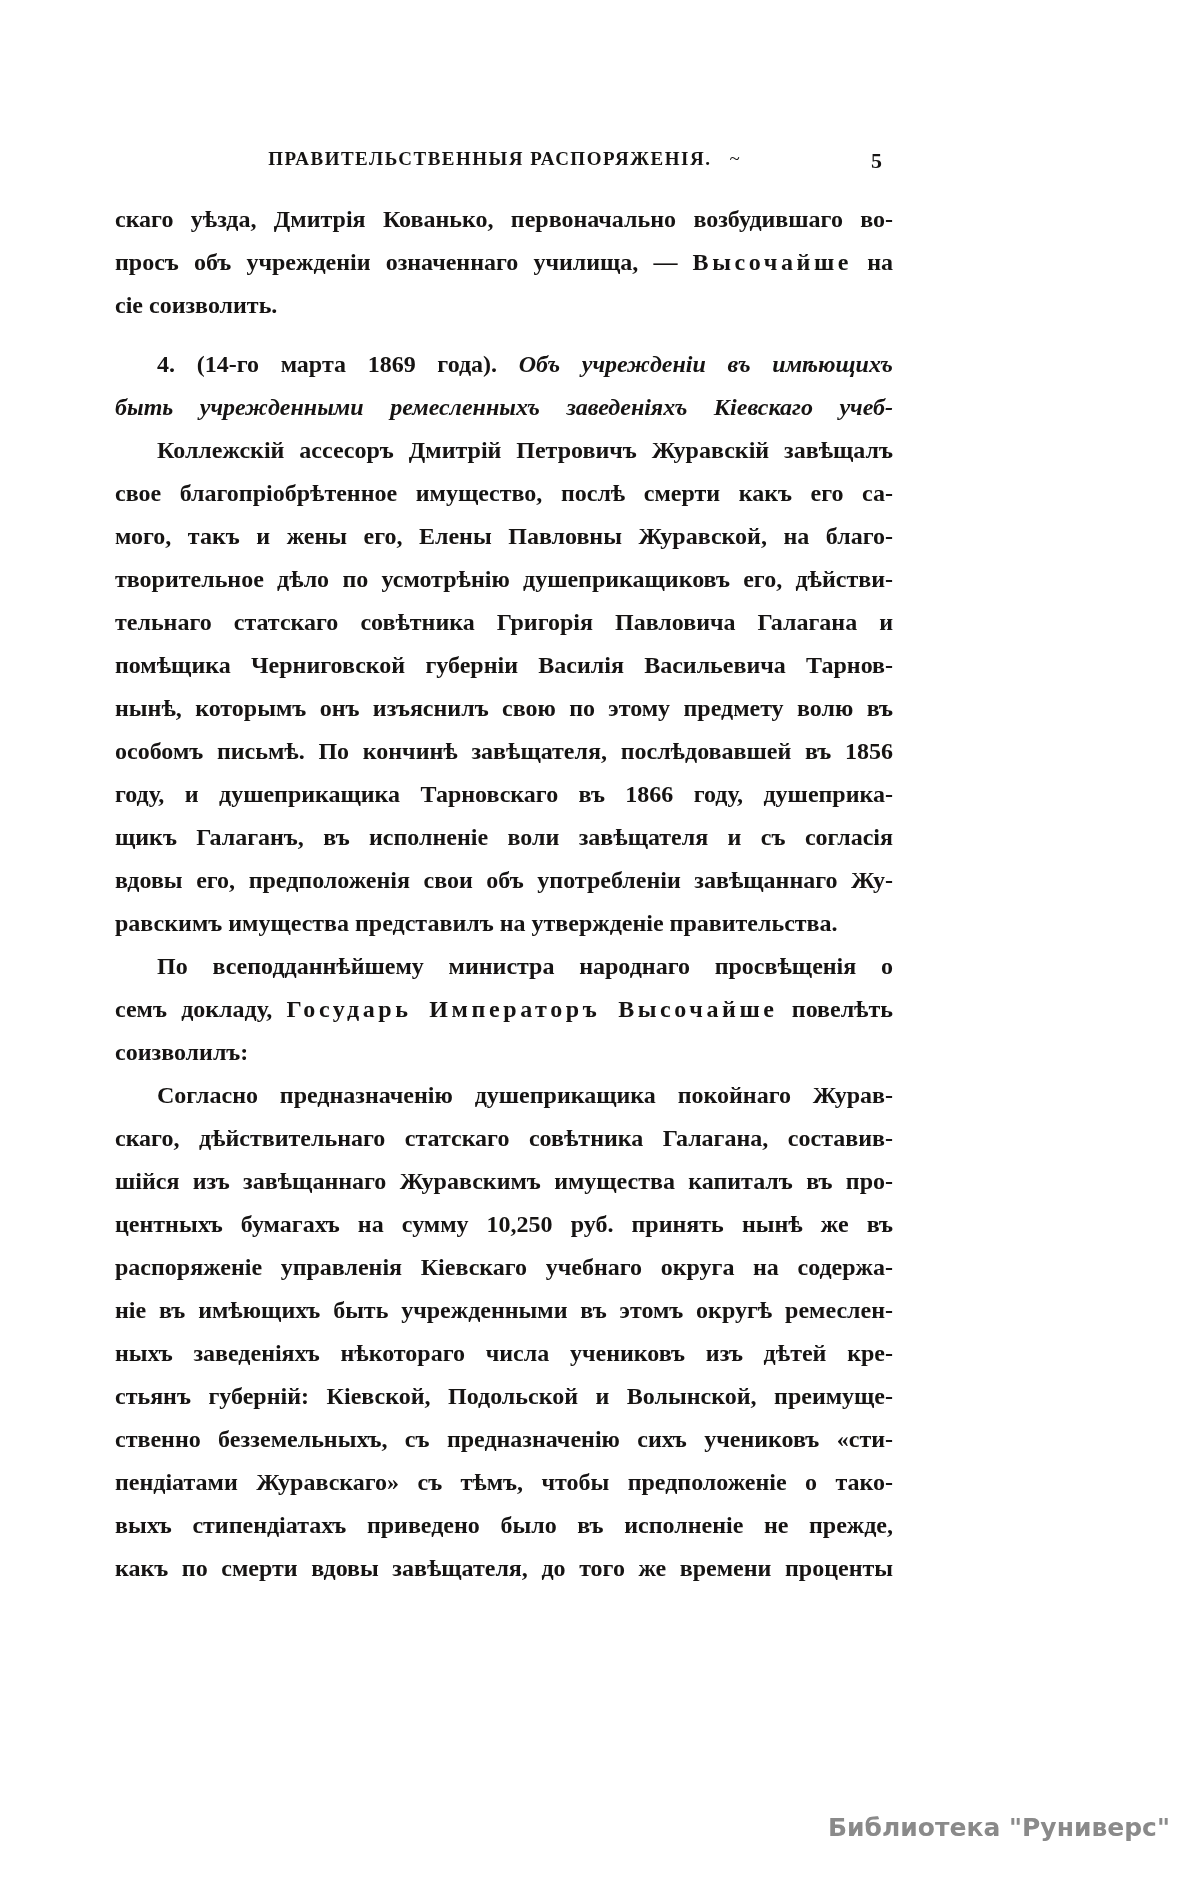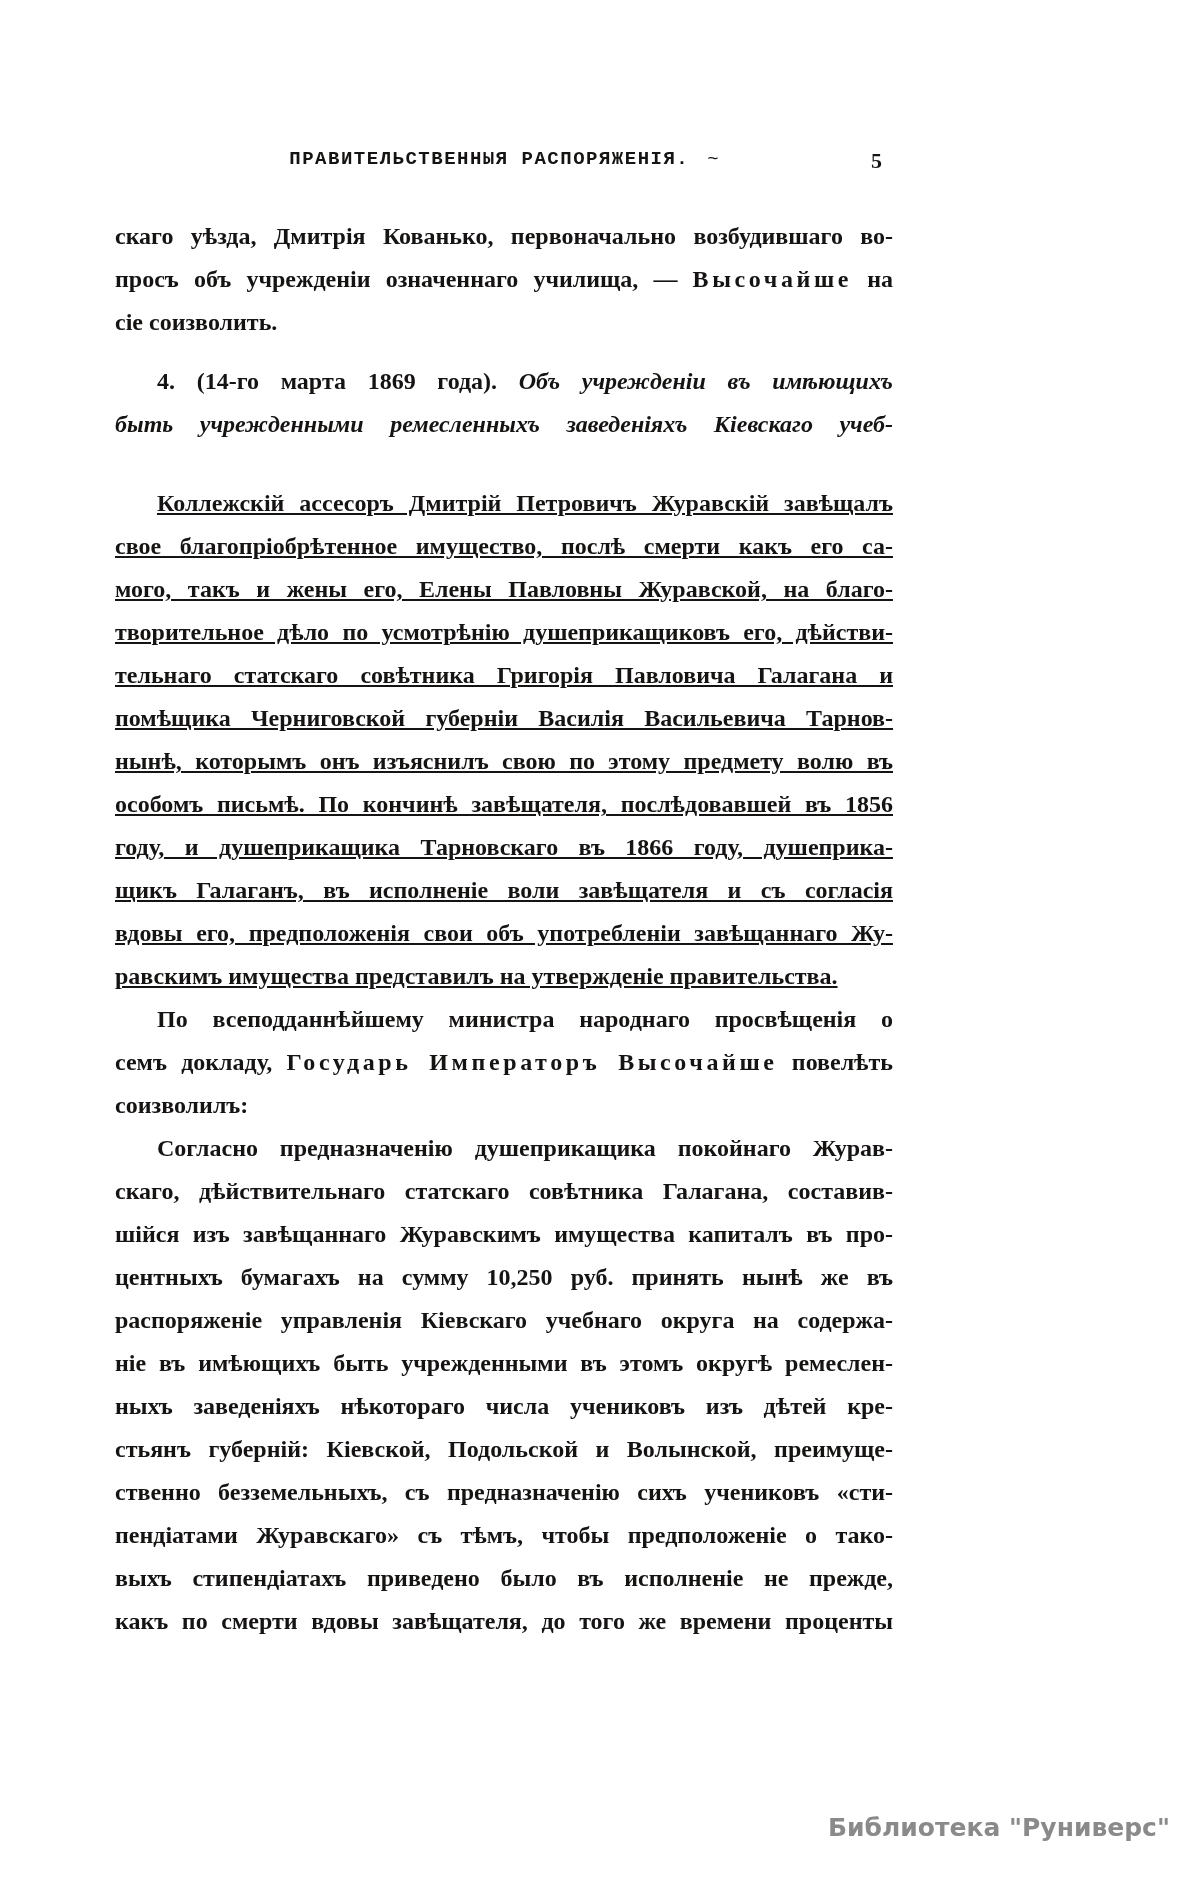--- a/index.html
+++ b/index.html
@@ -16,37 +16,36 @@
     position: absolute;
     top: 148px;
     left: 115px;
     width: 778px;
     height: 30px;
     text-align: center;
     font-size: 19px;
     font-weight: 700;
     letter-spacing: 1.5px;
     white-space: nowrap;
-    font-family: Liberation Mono, monospace;
   }
   .header-mark {
     font-weight: 400;
     margin-left: 18px;
     letter-spacing: 0;
   }
   .page-number {
     position: absolute;
     top: 148px;
     right: 318px;
     font-size: 22px;
     font-weight: 700;
   }
   .text-block {
     position: absolute;
-    top: 215px;
+    top: 198px;
     left: 115px;
     width: 778px;
     font-size: 24px;
     font-weight: 700;
   }
   .para { margin: 0; }
   .line {
     height: 43px;
     line-height: 43px;
     text-align: justify;
@@ -87,21 +86,21 @@
   <div class="text-block">
       <div class="para">
         <div class="line"><span class="s-r">скаго уѣзда, Дмитрія Кованько, первоначально возбудившаго во-</span></div>
         <div class="line"><span class="s-r">просъ объ учрежденіи означеннаго училища, — </span><span class="s-sp">Высочайше</span><span class="s-r"> на</span></div>
         <div class="line nojust"><span class="s-r">сіе соизволить.</span></div>
       </div>
       <div class="para" style="margin-top: 16px;">
         <div class="line indent"><span class="s-r">4. (14-го марта 1869 года). </span><span class="s-i">Объ учрежденіи въ имѣющихъ</span></div>
         <div class="line"><span class="s-i">быть учрежденными ремесленныхъ заведеніяхъ Кіевскаго учеб-</span></div>
       </div>
-      <div class="para" style="margin-top: 36px; text-decoration: underline;">
+      <div class="para" style="">
         <div class="line indent"><span class="s-r">Коллежскій ассесоръ Дмитрій Петровичъ Журавскій завѣщалъ</span></div>
         <div class="line"><span class="s-r">свое благопріобрѣтенное имущество, послѣ смерти какъ его са-</span></div>
         <div class="line"><span class="s-r">мого, такъ и жены его, Елены Павловны Журавской, на благо-</span></div>
         <div class="line"><span class="s-r">творительное дѣло по усмотрѣнію душеприкащиковъ его, дѣйстви-</span></div>
         <div class="line"><span class="s-r">тельнаго статскаго совѣтника Григорія Павловича Галагана и</span></div>
         <div class="line"><span class="s-r">помѣщика Черниговской губерніи Василія Васильевича Тарнов-</span></div>
         <div class="line"><span class="s-r">нынѣ, которымъ онъ изъяснилъ свою по этому предмету волю въ</span></div>
         <div class="line"><span class="s-r">особомъ письмѣ. По кончинѣ завѣщателя, послѣдовавшей въ 1856</span></div>
         <div class="line"><span class="s-r">году, и душеприкащика Тарновскаго въ 1866 году, душеприка-</span></div>
         <div class="line"><span class="s-r">щикъ Галаганъ, въ исполненіе воли завѣщателя и съ согласія</span></div>

